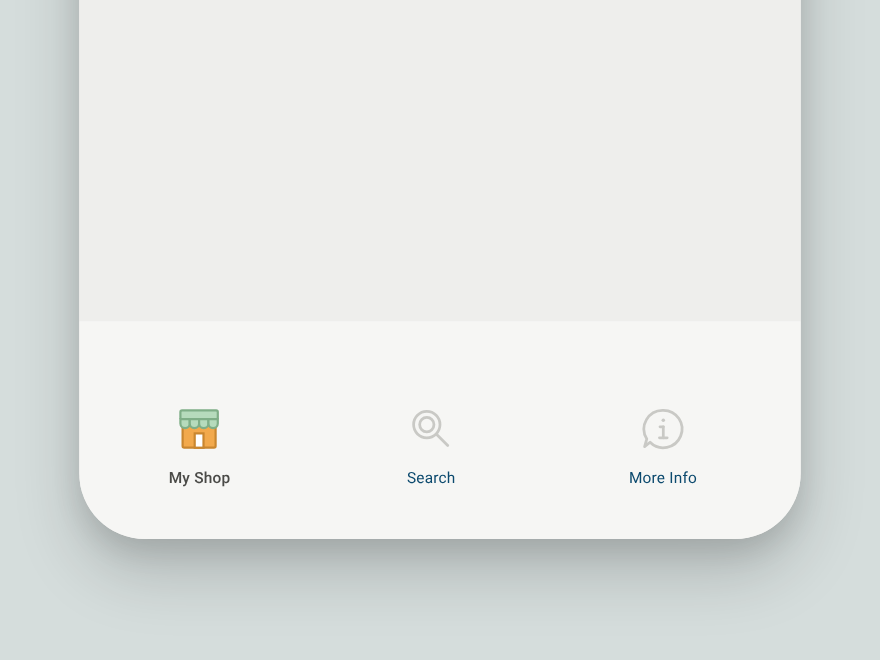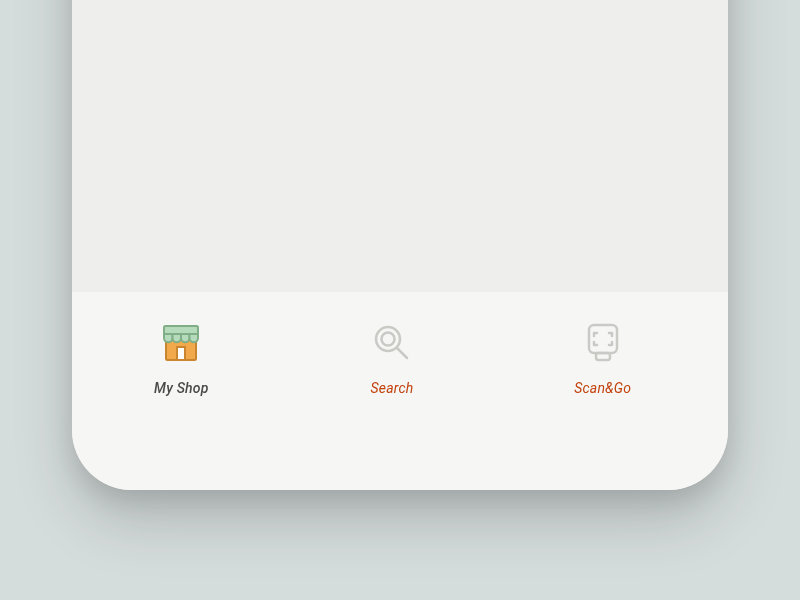--- a/index.html
+++ b/index.html
@@ -32,42 +32,41 @@
   }
   .tab-bar {
     position: absolute;
     left: 0;
     right: 0;
     bottom: 0;
     height: 198px;
     background: #f6f6f4;
     display: flex;
     justify-content: space-around;
-    align-items: flex-start;
+    align-items: center;
     padding: 28px 20px 0 4px;
-    font-style: italic;
   }
   .tab {
     flex: 1;
     display: flex;
     flex-direction: column;
     align-items: center;
     gap: 14px;
     cursor: pointer;
   }
   .icon-wrap {
     width: 46px;
     height: 46px;
     display: flex;
     align-items: center;
     justify-content: center;
   }
   .tab-label {
     font-size: 14px;
-    color: #c2410c;
+    color: #0c4a6e;
     letter-spacing: 0.2px;
   }
   .tab.active .tab-label {
     color: #4a4a47;
     font-weight: 500;
   }
   svg { display: block; }
 </style>
 </head>
 <body>
@@ -102,32 +101,29 @@
       <span class="icon-wrap">
         <svg width="46" height="46" viewBox="0 0 46 46" fill="none" stroke="#c9c9c5" stroke-width="2.5" stroke-linecap="round">
           <circle cx="19" cy="19" r="12"></circle>
           <circle cx="19" cy="19" r="6.5"></circle>
           <line x1="28" y1="28" x2="38" y2="38"></line>
         </svg>
       </span>
       <span class="tab-label">Search</span>
     </div>
 
+
+
     <div class="tab">
       <span class="icon-wrap">
         <svg width="46" height="46" viewBox="0 0 46 46" fill="none" stroke="#c9c9c5" stroke-width="2.5" stroke-linecap="round" stroke-linejoin="round">
-          <rect x="9" y="5" width="28" height="28" rx="5"></rect>
-
-          <path d="M17 13 h-3 v3"></path>
-          <path d="M29 13 h3 v3"></path>
-          <path d="M17 25 h-3 v-3"></path>
-          <path d="M29 25 h3 v-3"></path>
-
-          <rect x="16" y="33" width="14" height="7" rx="2.5"></rect>
+          <path d="M23 6 a17 17 0 1 1 -12 29 l-5 4 l2 -7 a17 17 0 0 1 15 -26 z"></path>
+          <circle cx="23" cy="15" r="1.6" fill="#c9c9c5" stroke="none"></circle>
+          <line x1="20" y1="21" x2="23" y2="21"></line>
+          <line x1="23" y1="21" x2="23" y2="31"></line>
+          <line x1="19.5" y1="31" x2="26.5" y2="31"></line>
         </svg>
       </span>
-      <span class="tab-label">Scan&amp;Go</span>
+      <span class="tab-label">More Info</span>
     </div>
-
-
 
   </nav>
 </div>
 
 </body></html>

